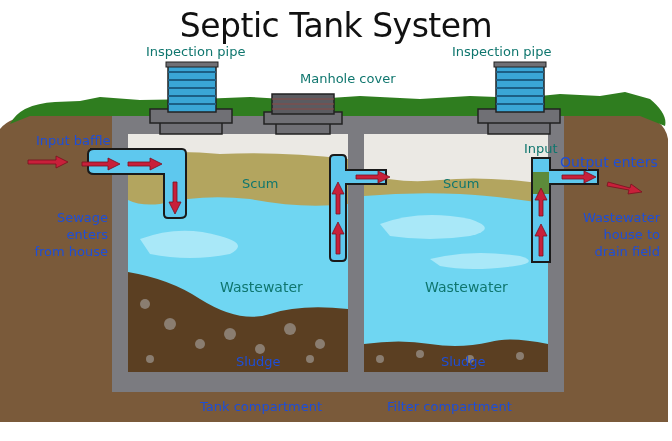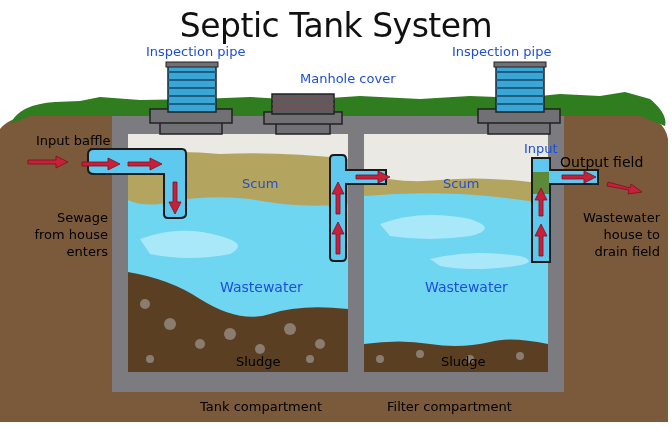--- a/index.html
+++ b/index.html
@@ -1,21 +1,21 @@
 <!DOCTYPE html>
 <html><head>
 <meta charset="utf-8">
 <style>
   html,body{margin:0;padding:0;background:#ffffff;}
   body{width:672px;height:441px;position:relative;overflow:hidden;font-family:"DejaVu Sans",sans-serif;}
   #stage{position:absolute;left:0;top:4px;width:672px;height:441px;}
   .lbl{position:absolute;white-space:nowrap;font-family:"DejaVu Sans",sans-serif;}
   .title{left:0;width:672px;top:2px;text-align:center;font-size:33px;color:#111;letter-spacing:-0.5px;}
-  .dark{color:#1d4ed8;font-size:13px;}
-  .light{color:#000000;font-size:13px;}
+  .dark{color:#0f766e;font-size:13px;}
+  .light{color:#1d4ed8;font-size:13px;}
   .center{text-align:right;line-height:17px;}
 </style>
 </head>
 <body>
 
 <div id="stage">
   <svg width="672" height="441" viewBox="0 0 672 441" style="position:absolute;left:0;top:0;">
 
     <path d="M0,125 Q10,112 40,110 L632,110 Q664,112 668,135 L668,418 L0,418 Z" fill="#7a5a3a"></path>
 
@@ -122,27 +122,27 @@
     </g>
   </svg>
 
   <div class="lbl title">Septic Tank System</div>
   <div class="lbl dark" style="left:146px;top:40px;">Inspection pipe</div>
   <div class="lbl dark" style="left:452px;top:40px;">Inspection pipe</div>
   <div class="lbl dark" style="left:264px;top:67px;margin-left:36px;">Manhole cover</div>
   <div class="lbl light" style="left:36px;top:129px;">Input baffle</div>
   <div class="lbl light center" style="left:28px;top:205px;width:80px;">
     <div>Sewage</div>
+    <div>enters</div>
     <div>from house</div>
-    <div>enters</div>
   </div>
   <div class="lbl dark" style="left:242px;top:172px;">Scum</div>
   <div class="lbl dark" style="left:443px;top:172px;">Scum</div>
   <div class="lbl dark" style="left:524px;top:137px;">Input</div>
-  <div class="lbl light" style="left:560px;top:150px;font-size:14px;">Output field</div>
+  <div class="lbl light" style="left:560px;top:150px;font-size:14px;">Output enters</div>
   <div class="lbl light center" style="left:570px;top:205px;width:90px;">
     <div>Wastewater</div>
     <div>house to</div>
     <div>drain field</div>
   </div>
   <div class="lbl dark" style="left:220px;top:275px;font-size:14px;">Wastewater</div>
   <div class="lbl dark" style="left:425px;top:275px;font-size:14px;">Wastewater</div>
   <div class="lbl light" style="left:236px;top:350px;">Sludge</div>
   <div class="lbl light" style="left:441px;top:350px;">Sludge</div>
   <div class="lbl light" style="left:200px;top:395px;">Tank compartment</div>

